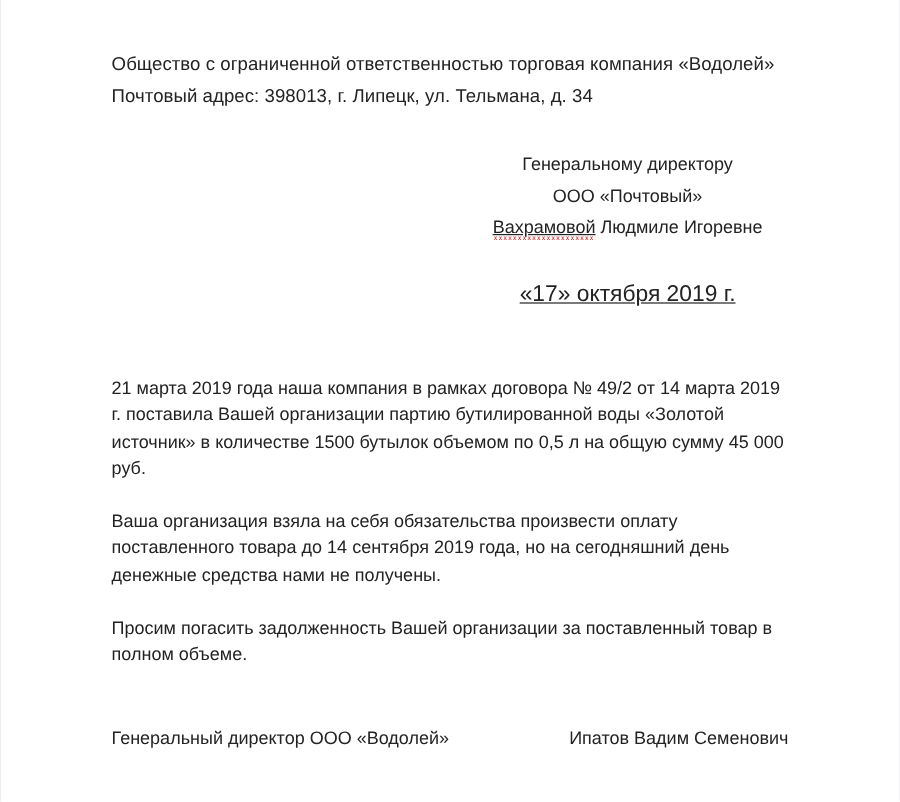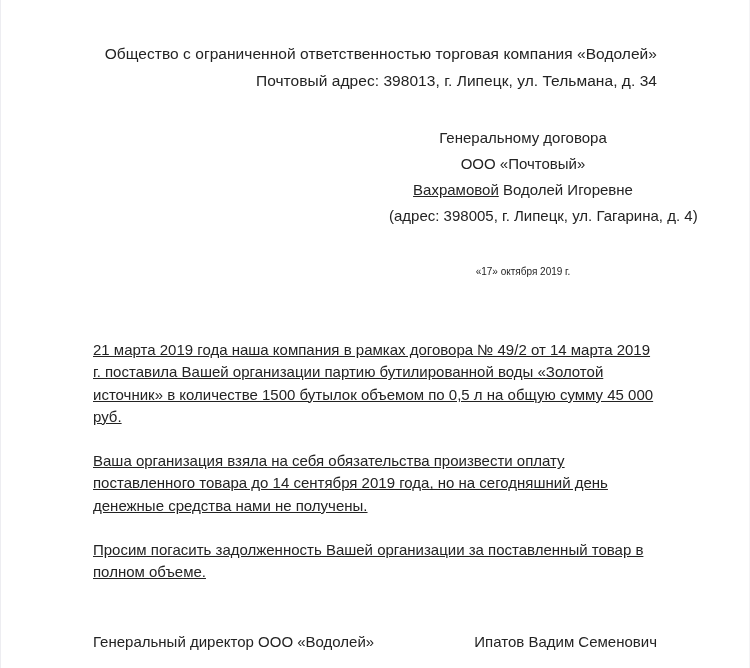--- a/index.html
+++ b/index.html
@@ -30,21 +30,21 @@
   .sheet {
     position: absolute;
     left: 92px;
     top: 0;
     width: 564px;
   }
 
   
   .letterhead {
     margin-top: 40px;
-    text-align: right;
+    text-align: left;
     font-size: 15.5px;
     line-height: 27px;
     letter-spacing: 0.05px;
   }
   .letterhead .line {
     white-space: nowrap;
   }
 
   
   .addressee {
@@ -68,35 +68,35 @@
     background-position: 0 100%;
     padding-bottom: 2px;
     text-decoration: underline;
   }
 
   .date-line {
     margin-top: 30px;
     margin-left: 296px;
     width: 268px;
     text-align: center;
-    font-size: 10px;
+    font-size: 19px;
     line-height: 26px;
     white-space: nowrap;
+    text-decoration: underline;
   }
 
   
   .body-block {
     margin-top: 54px;
     font-size: 15px;
     line-height: 22.3px;
     text-align: left;
   }
   .body-block p {
     margin: 0 0 22px 0;
-    text-decoration: underline;
   }
   .body-block p:last-child {
     margin-bottom: 16px;
   }
 
   
   .signature {
     margin-top: 47px;
     display: flex;
     justify-content: space-between;
@@ -117,24 +117,23 @@
 
 <div class="page">
   <div class="sheet">
 
     <div class="letterhead">
       <div class="line">Общество с ограниченной ответственностью торговая компания «Водолей»</div>
       <div class="line">Почтовый адрес: 398013, г. Липецк, ул. Тельмана, д. 34</div>
     </div>
 
     <div class="addressee">
-      <div class="line">Генеральному договора</div>
+      <div class="line">Генеральному директору</div>
       <div class="line">ООО «Почтовый»</div>
-      <div class="line"><span class="spellcheck">Вахрамовой</span><span> Водолей Игоревне</span></div>
-      <div class="line">(адрес: 398005, г. Липецк, ул. Гагарина, д. 4)</div>
+      <div class="line"><span class="spellcheck">Вахрамовой</span><span> Людмиле Игоревне</span></div>
     </div>
 
     <div class="date-line">«17» октября 2019 г.</div>
 
     <div class="body-block">
       <p>21 марта 2019 года наша компания в рамках договора № 49/2 от 14 марта 2019 г. поставила Вашей организации партию бутилированной воды «Золотой источник» в количестве 1500 бутылок объемом по 0,5 л на общую сумму 45 000 руб.</p>
       <p>Ваша организация взяла на себя обязательства произвести оплату поставленного товара до 14 сентября 2019 года, но на сегодняшний день денежные средства нами не получены.</p>
       <p>Просим погасить задолженность Вашей организации за поставленный товар в полном объеме.</p>
     </div>
 

